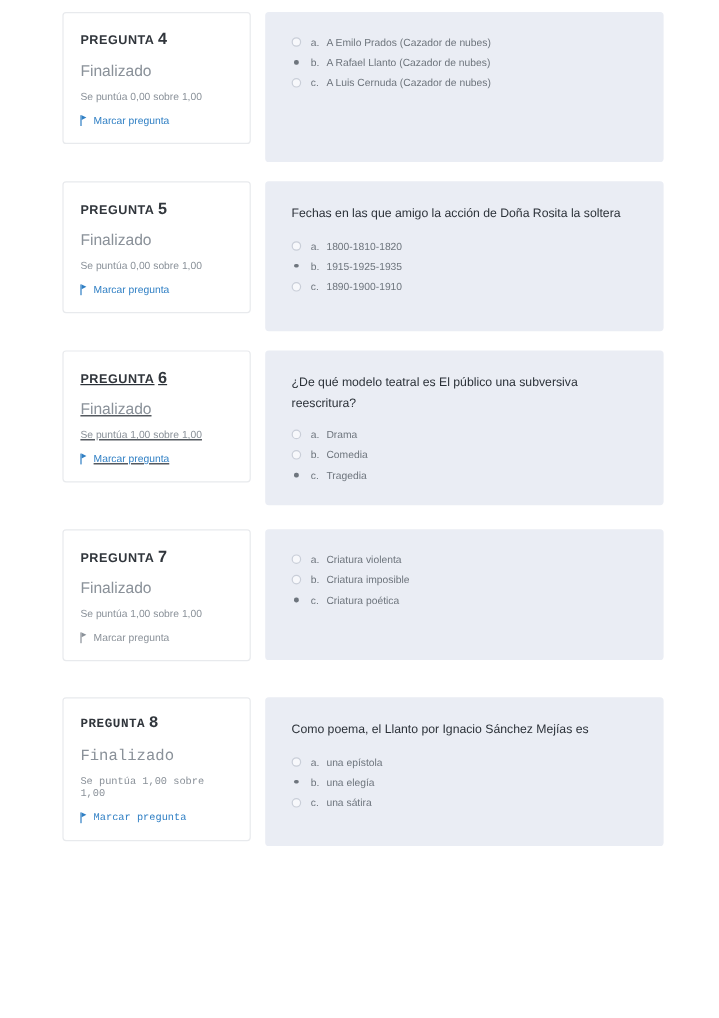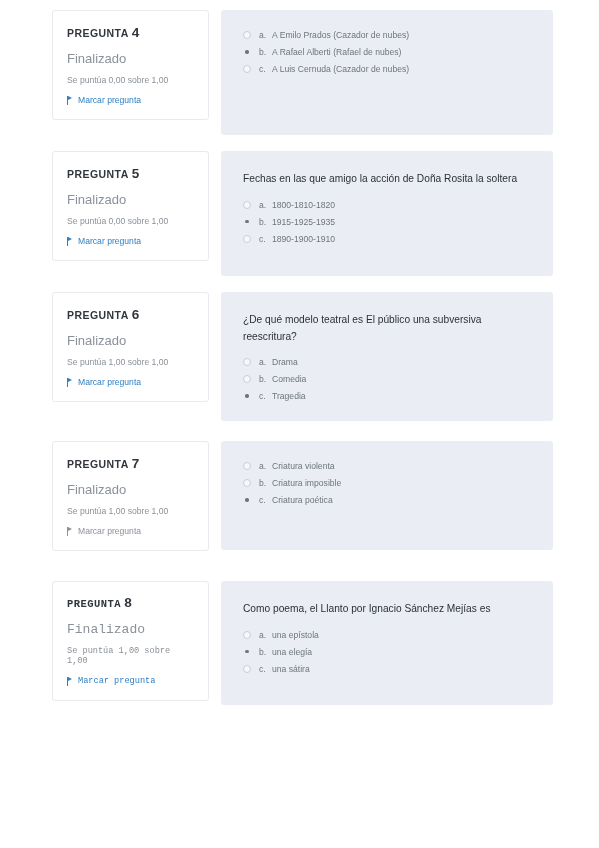--- a/index.html
+++ b/index.html
@@ -188,21 +188,21 @@
         <div class="answerpanel" style="min-height: 125px;">
           <ul class="options">
             <li class="option">
               <span class="radio"></span>
               <span class="opt-letter">a.</span>
               <span class="opt-text">A Emilo Prados (Cazador de nubes)</span>
             </li>
             <li class="option selected">
               <span class="radio"></span>
               <span class="opt-letter">b.</span>
-              <span class="opt-text">A Rafael Alberti (Rafael de nubes)</span>
+              <span class="opt-text">A Rafael Llanto (Cazador de nubes)</span>
             </li>
             <li class="option">
               <span class="radio"></span>
               <span class="opt-letter">c.</span>
               <span class="opt-text">A Luis Cernuda (Cazador de nubes)</span>
             </li>
           </ul>
         </div>
       </div>
       <div class="qblock" style="top: 151px;">
@@ -230,21 +230,21 @@
             </li>
             <li class="option">
               <span class="radio"></span>
               <span class="opt-letter">c.</span>
               <span class="opt-text">1890-1900-1910</span>
             </li>
           </ul>
         </div>
       </div>
       <div class="qblock" style="top: 292px;">
-        <div class="infocard" style="min-height: 86px;">
+        <div class="infocard" style="min-height: 86px; text-decoration: underline;">
           <div class="q-head"><span>PREGUNTA</span><span class="q-num">6</span></div>
           <div class="q-state">Finalizado</div>
           <div class="q-grade">Se puntúa 1,00 sobre 1,00</div>
           <div class="q-flag link">
             <span class="flag-ico"></span>
             <span class="flag-text">Marcar pregunta</span>
           </div>
         </div>
         <div class="answerpanel" style="min-height: 126px;">
           <div class="qtext">¿De qué modelo teatral es El público una subversiva reescritura?</div>

